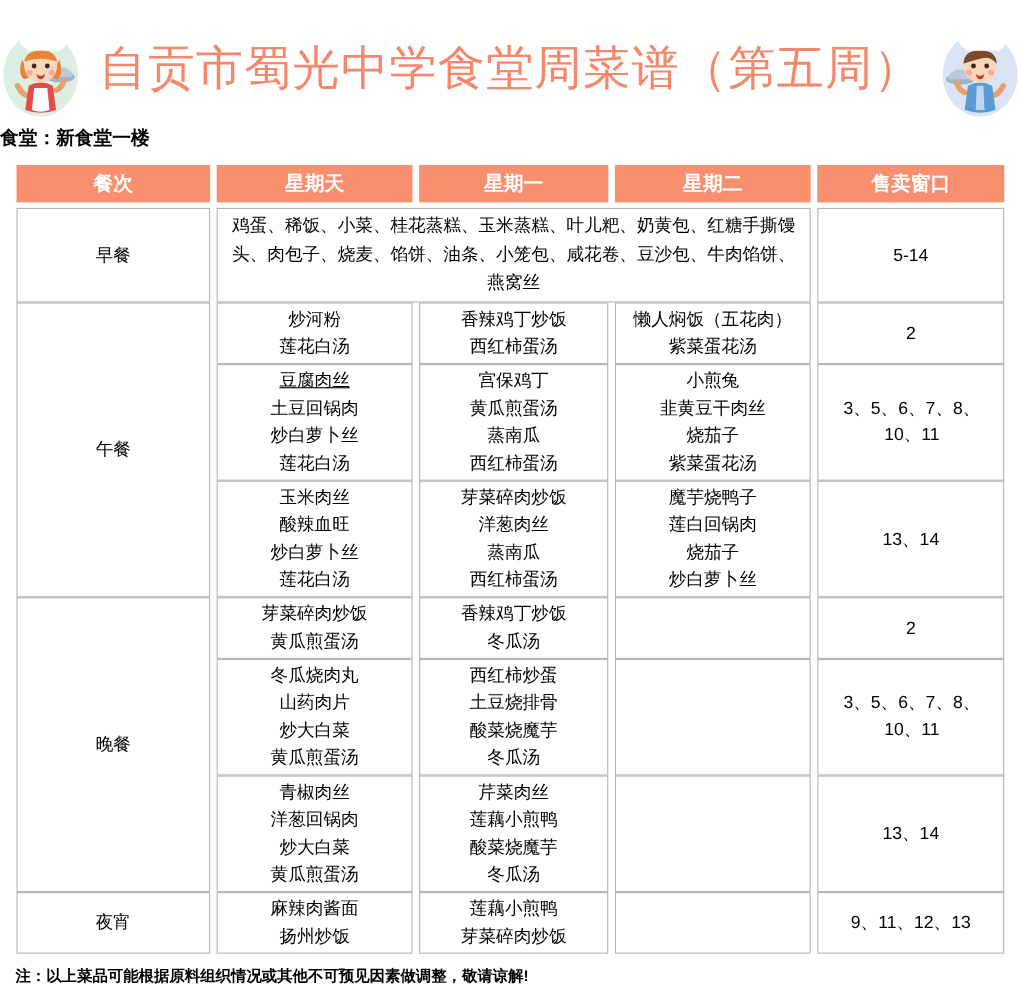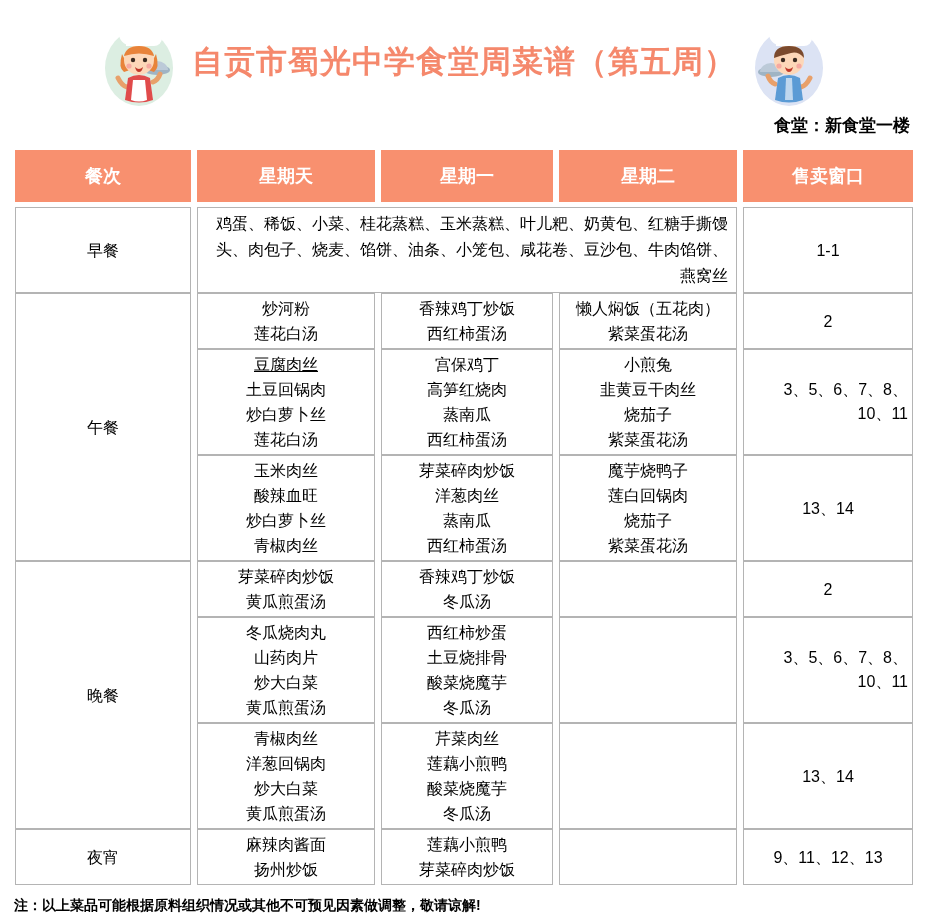--- a/index.html
+++ b/index.html
@@ -17,51 +17,51 @@
     color:var(--text);
     overflow:hidden;
   }
   
   .page-header{
     display:flex;align-items:center;justify-content:center;
     gap:14px;margin-top:14px;height:96px;
   }
   .page-title{
     color:var(--accent);
-    font-size:31px;font-weight:bold;letter-spacing:1px;
+    font-size:43px;font-weight:normal;letter-spacing:1px;
     white-space:nowrap;
     text-align:right;
   }
   .mascot{width:78px;height:92px;flex:0 0 auto;}
   .subtitle-row{
-    text-align:right;padding-right:18px;margin-top:4px;
+    text-align:left;padding-right:18px;margin-top:4px;
     font-size:17px;font-weight:bold;height:26px;
   }
   
   table.menu{
     border-collapse:separate;border-spacing:6px 0;
     table-layout:fixed;width:910px;margin:10px auto 0 auto;
   }
   th{
     background:var(--header-bg);color:var(--header-text);
-    font-size:18px;font-weight:bold;height:52px;border:none;
+    font-size:18px;font-weight:bold;height:34px;border:none;
     text-align:center;
   }
   tr.spacer td{border:none;height:5px;padding:0;}
   td{
     border:1px solid var(--border);
     font-size:16px;line-height:25px;
     text-align:center;vertical-align:middle;
     padding:2px 4px;
   }
   td.dishes{white-space:pre-line;}
   td.breakfast-dishes{
-    text-align:right;line-height:26px;padding:3px 8px;white-space:pre-line;
-  }
-  td.win-long{text-align:right;padding-left:6px;line-height:24px;}
+    text-align:center;line-height:26px;padding:3px 8px;white-space:pre-line;
+  }
+  td.win-long{text-align:center;padding-left:6px;line-height:24px;}
   .underline{text-decoration:underline;}
   .split-cell div{white-space:pre-line;}
   
   .footnote{
     margin:12px 0 0 14px;
     font-size:14px;font-weight:bold;
   }
 </style>
 </head>
 <body>
@@ -148,63 +148,63 @@
     <th>星期二</th>
     <th>售卖窗口</th>
   </tr>
   <tr class="spacer">
         <td colspan="5"></td>
       </tr>
 
   <tr>
     <td>早餐</td>
     <td colspan="3" class="breakfast-dishes">鸡蛋、稀饭、小菜、桂花蒸糕、玉米蒸糕、叶儿粑、奶黄包、红糖手撕馒头、肉包子、烧麦、馅饼、油条、小笼包、咸花卷、豆沙包、牛肉馅饼、燕窝丝</td>
-    <td>1-1</td>
+    <td>5-14</td>
   </tr>
 
   <tr>
     <td rowspan="3">午餐</td>
     <td class="dishes">炒河粉
 莲花白汤</td>
     <td class="dishes">香辣鸡丁炒饭
 西红柿蛋汤</td>
     <td class="dishes">懒人焖饭（五花肉）
 紫菜蛋花汤</td>
     <td>2</td>
   </tr>
   <tr>
     <td class="split-cell">
       <div class="underline">豆腐肉丝</div>
       <div>土豆回锅肉
 炒白萝卜丝
 莲花白汤</div>
     </td>
     <td class="dishes">宫保鸡丁
-高笋红烧肉
+黄瓜煎蛋汤
 蒸南瓜
 西红柿蛋汤</td>
     <td class="dishes">小煎兔
 韭黄豆干肉丝
 烧茄子
 紫菜蛋花汤</td>
     <td class="win-long">3、5、6、7、8、10、11</td>
   </tr>
   <tr>
     <td class="dishes">玉米肉丝
 酸辣血旺
 炒白萝卜丝
-青椒肉丝</td>
+莲花白汤</td>
     <td class="dishes">芽菜碎肉炒饭
 洋葱肉丝
 蒸南瓜
 西红柿蛋汤</td>
     <td class="dishes">魔芋烧鸭子
 莲白回锅肉
 烧茄子
-紫菜蛋花汤</td>
+炒白萝卜丝</td>
     <td>13、14</td>
   </tr>
 
   <tr>
     <td rowspan="3">晚餐</td>
     <td class="dishes">芽菜碎肉炒饭
 黄瓜煎蛋汤</td>
     <td class="dishes">香辣鸡丁炒饭
 冬瓜汤</td>
     <td class="dishes"></td>

